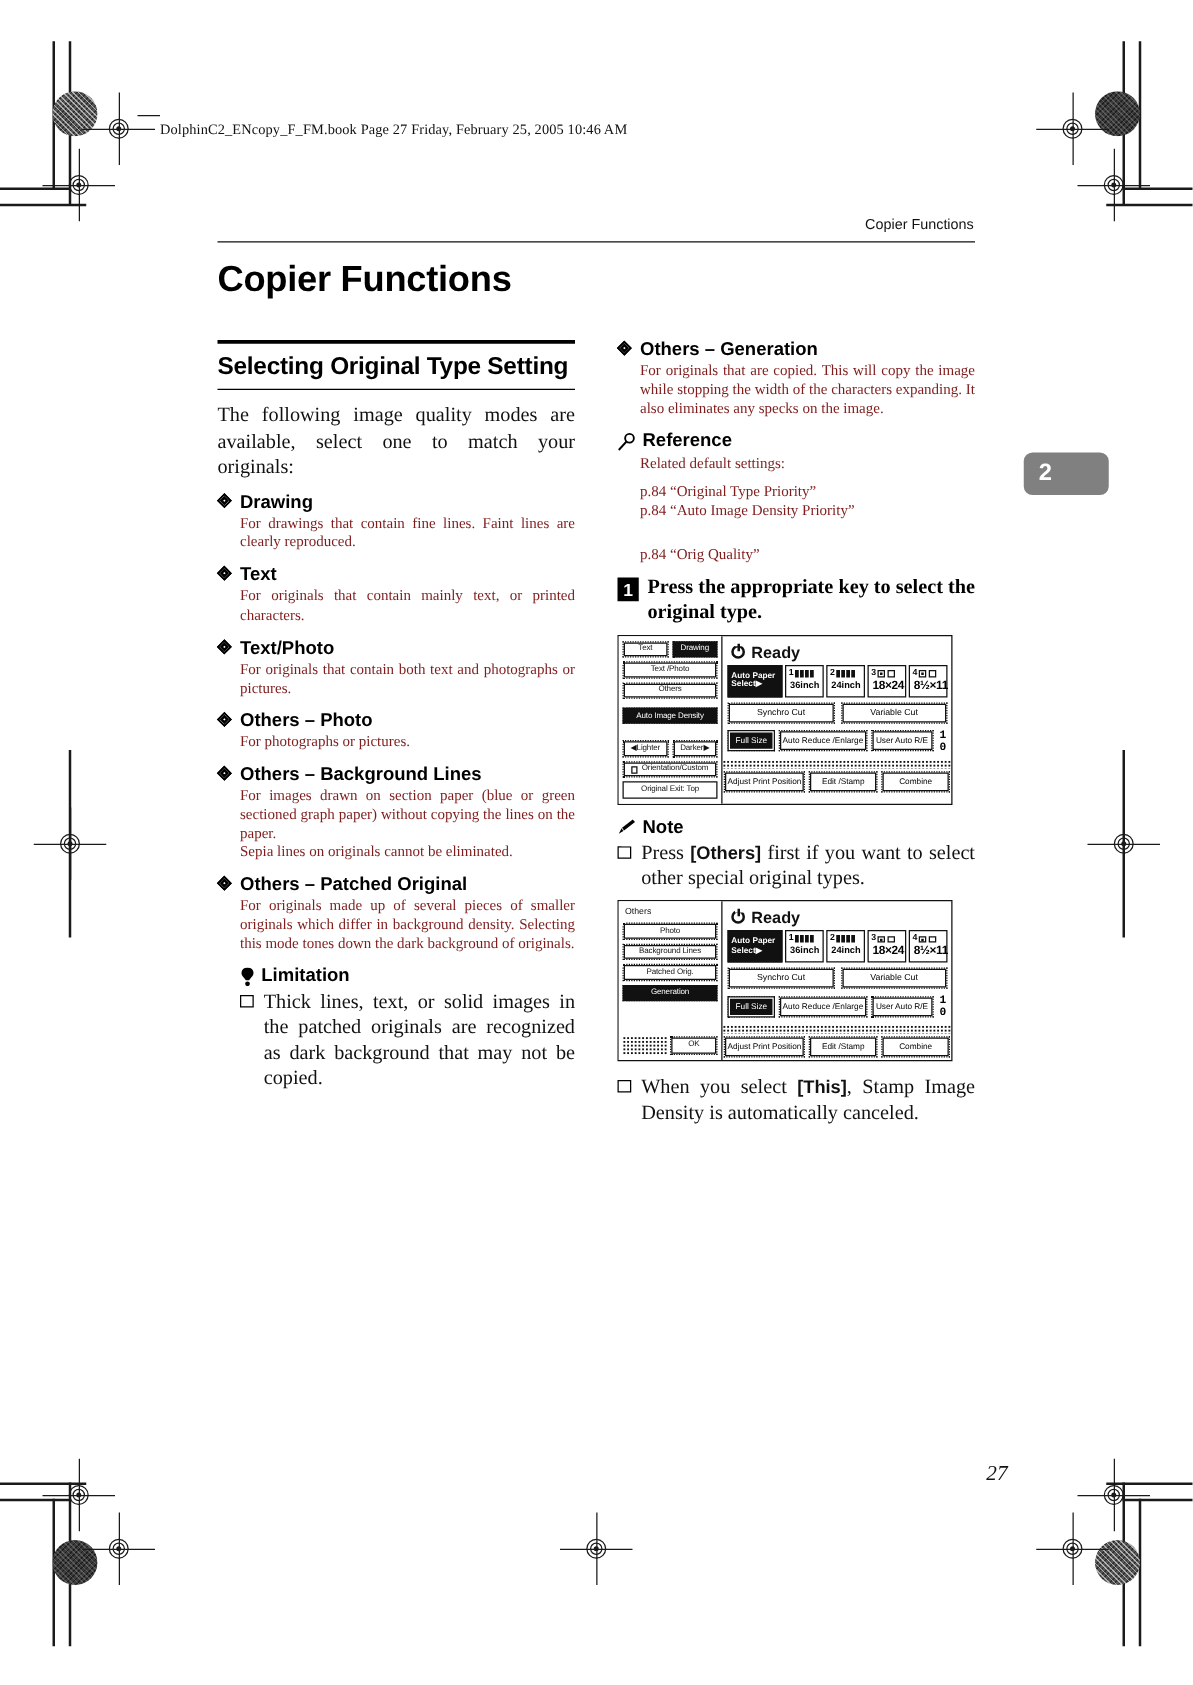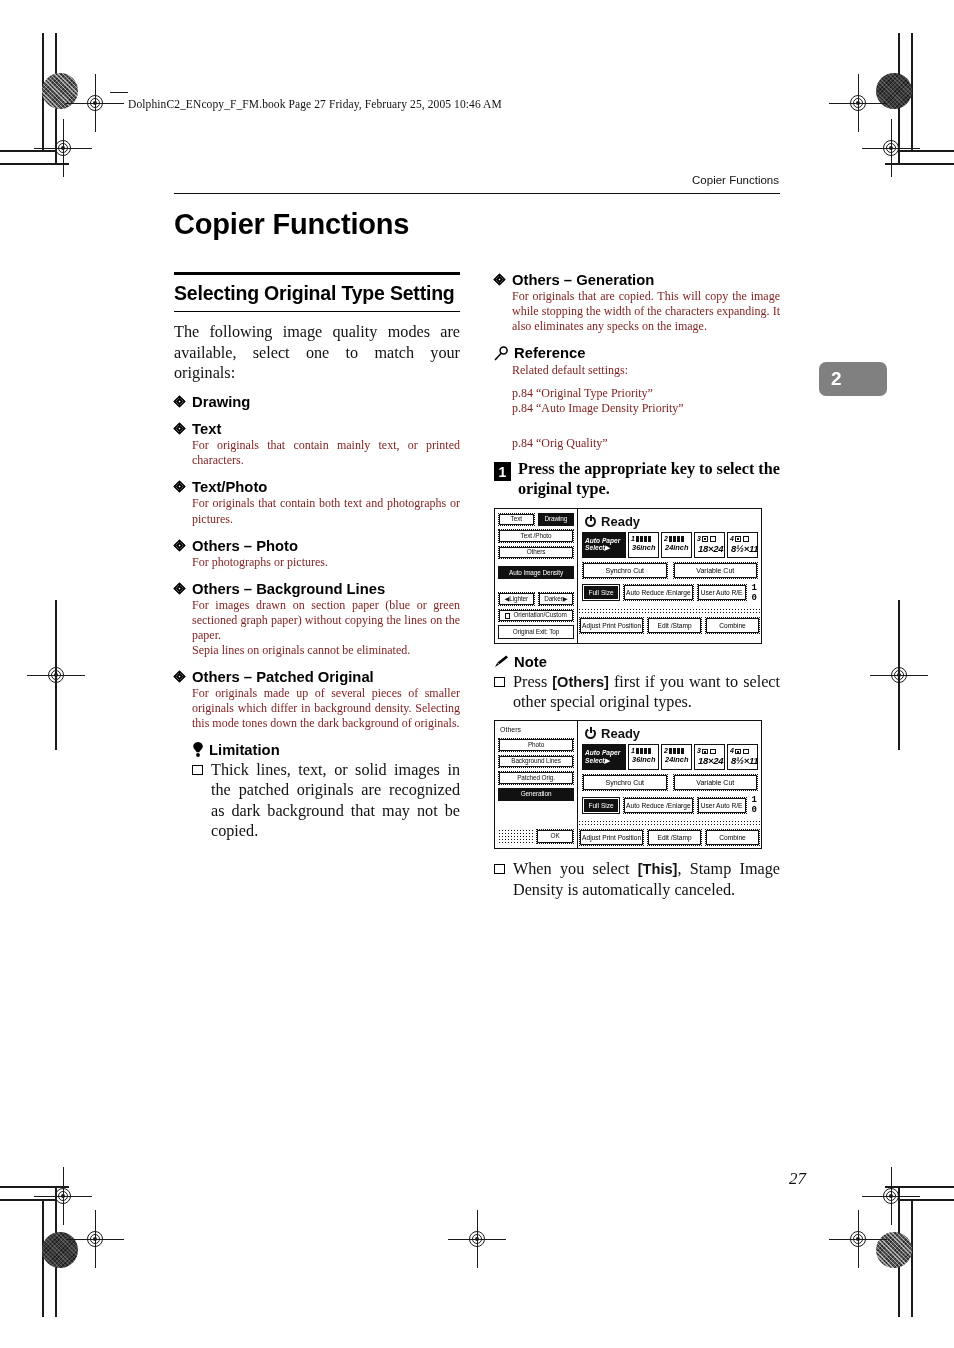--- a/index.html
+++ b/index.html
@@ -175,21 +175,21 @@
   .lk-row > .lk { flex: 1; }
 
   .ready {
     display: flex; align-items: center; gap: 5px;
     font-size: 13px; font-weight: bold; color: #111; padding: 2px 0 3px 3px;
   }
   .pwr { width: 11px; height: 11px; border: 2.1px solid #111; border-radius: 50%; position: relative; }
   .pwr::after { content:""; position:absolute; left: 3.2px; top:-3px; width: 2.1px; height: 6px; background:#111; }
   .pwr::before { content:""; position:absolute; left: 1px; top:-3.4px; width: 6.5px; height: 3px; background:#fff; }
 
-  .tray-row { display: flex; gap: 2px; margin-bottom: 4px; font-style: italic; }
+  .tray-row { display: flex; gap: 2px; margin-bottom: 4px; }
   .tray {
     border: 1.1px solid #111; background: #fff; flex: 1;
     font-size: 6.2px; line-height: 1.15; padding: 2px 1px 2px 2px; min-width: 0;
   }
   .tray.sel { background: #111; color: #fff; font-weight: bold; font-size: 6.6px; padding-top:4px; }
   .tray .t1 { display: flex; align-items: center; gap: 1.5px; font-weight: bold; font-size: 7px; }
   .tray .t2 { font-size: 7.4px; font-weight: bold; padding-left: 1px; margin-top: 1px;}
   .tray .t2.big { font-size: 9.5px; letter-spacing: -.3px;}
   .bars { display:flex; gap:.9px; }
   .bars i { display:block; width: 3px; height: 6px; background:#111; }
@@ -356,20 +356,21 @@
     <div class="h2">Selecting Original Type Setting</div>
     <div class="rule-thin"></div>
 
     <p class="body">The following image quality modes are available, select one to match your originals:</p>
 
     <div class="bullet-block">
       <div class="bullet-head">
         <span class="dia"></span>
         <span>Drawing</span>
       </div>
+      <div class="bullet-body">For drawings that contain fine lines. Faint lines are clearly reproduced.</div>
     </div>
 
     <div class="bullet-block">
       <div class="bullet-head">
         <span class="dia"></span>
         <span>Text</span>
       </div>
       <div class="bullet-body">For originals that contain mainly text, or printed characters.</div>
     </div>
 

